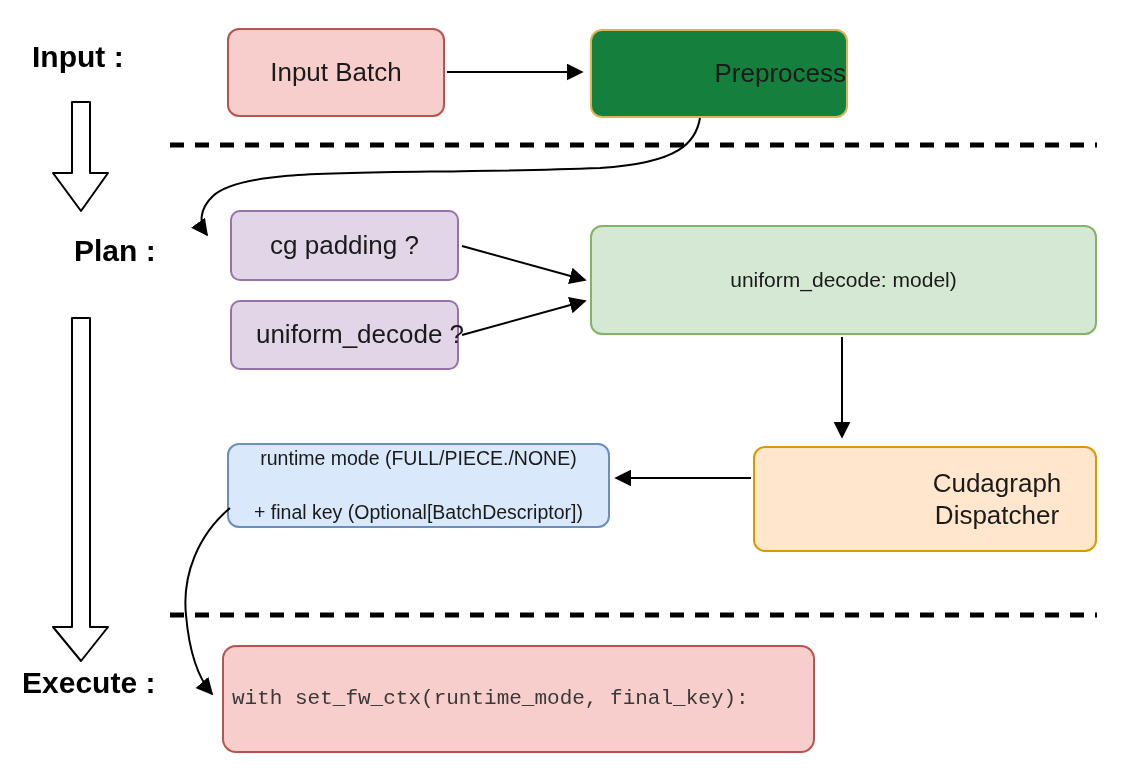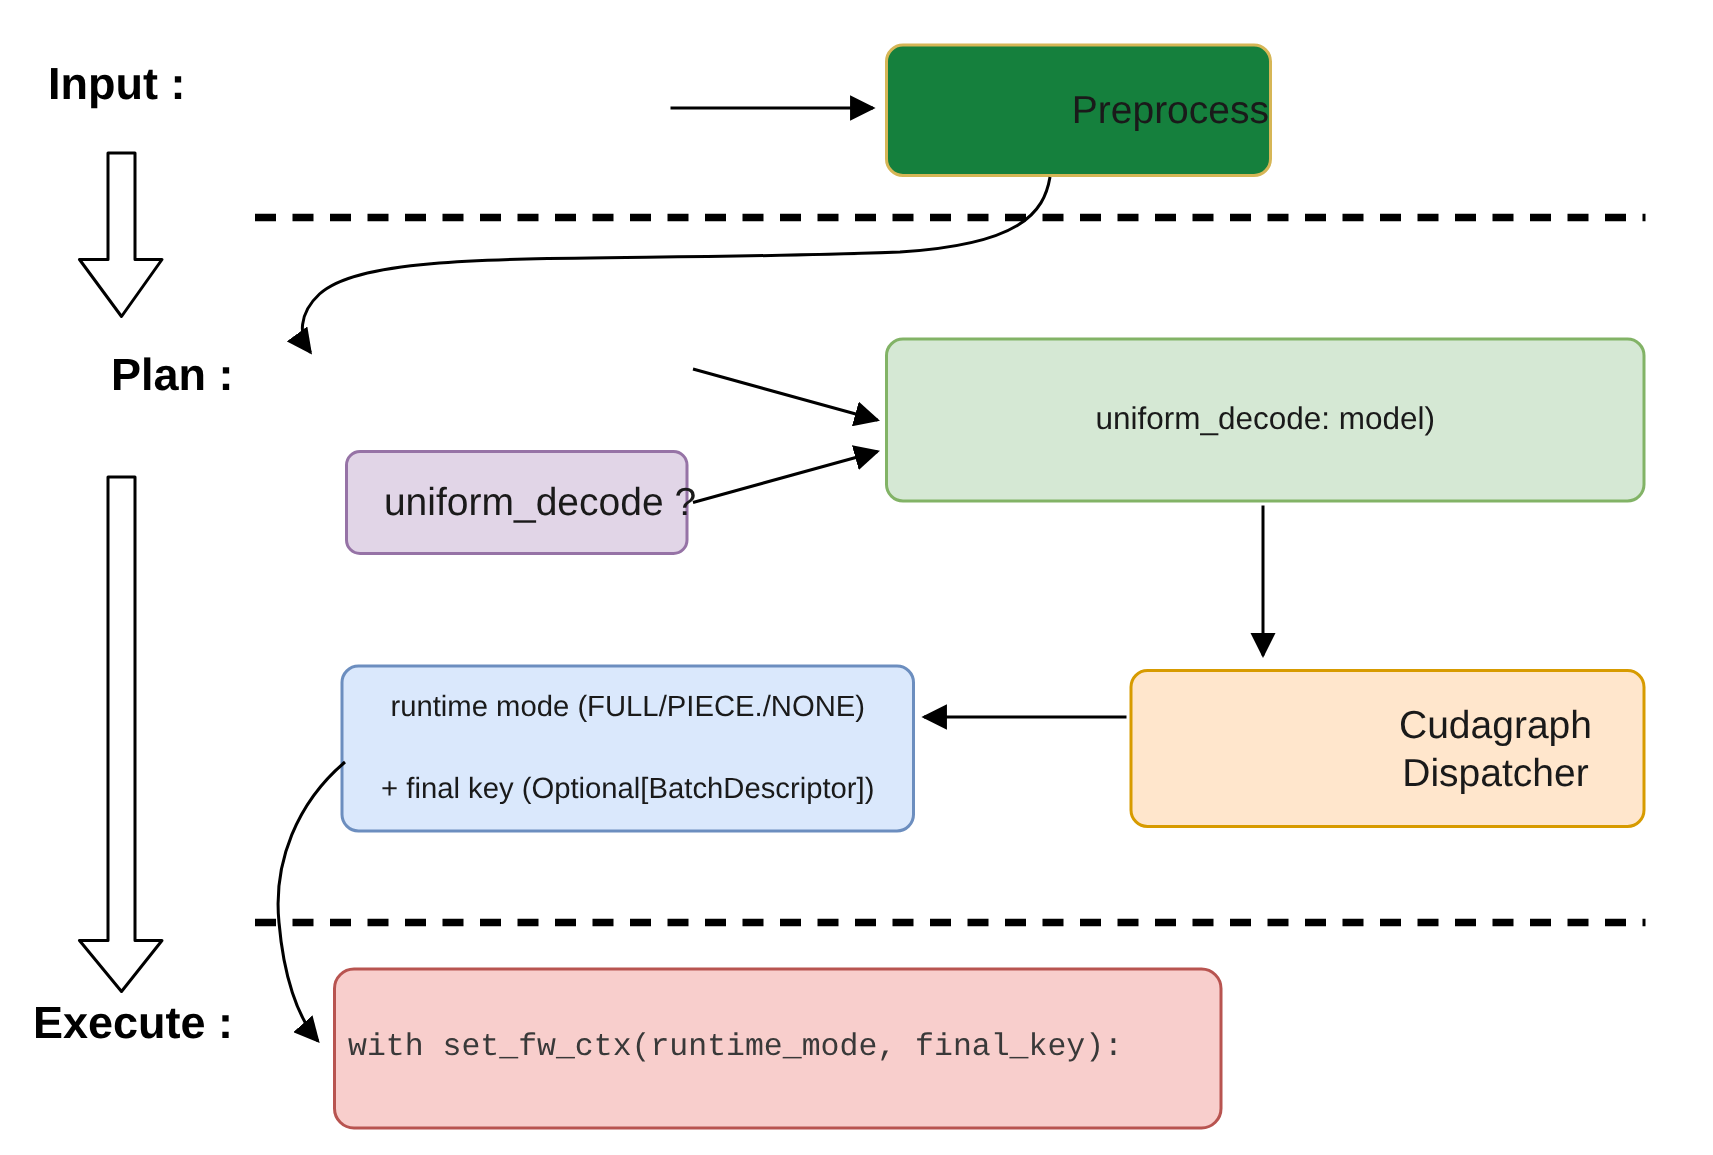--- a/index.html
+++ b/index.html
@@ -29,46 +29,52 @@
     justify-content:center;
     text-align:center;
     line-height:1.3;
   }
   .node .ln{white-space:nowrap;}
   .n-input-batch{left:227px;top:28px;width:218px;height:89px;background:#F8CECC;border-color:#B85450;font-size:26px;}
   .n-preprocess{left:590px;top:29px;width:258px;height:89px;background:#15803d;border-color:#D6B656;font-size:26px;align-items:flex-end;}
   .n-cg-padding{left:230px;top:210px;width:229px;height:71px;background:#E1D5E7;border-color:#9673A6;font-size:26px;border-radius:10px;}
   .n-uniform-decode{left:230px;top:300px;width:229px;height:70px;background:#E1D5E7;border-color:#9673A6;font-size:26px;border-radius:10px;padding-left:31px;}
   .n-init-key{left:590px;top:225px;width:507px;height:110px;background:#D5E8D4;border-color:#82B366;font-size:21px;line-height:1.42;}
-  .n-runtime{left:227px;top:443px;width:383px;height:112px;background:#DAE8FC;border-color:#6C8EBF;font-size:19.5px;line-height:1.4;gap:27px;}
+  .n-runtime{left:227px;top:443px;width:383px;height:85px;background:#DAE8FC;border-color:#6C8EBF;font-size:19.5px;line-height:1.4;gap:27px;}
   .n-cudagraph{left:753px;top:446px;width:344px;height:106px;background:#FFE6CC;border-color:#D79B00;font-size:26px;z-index:1;justify-content:center;}
   .n-cudagraph .label-wrap{position:absolute;right:18px;top:0;height:100%;width:160px;display:flex;align-items:center;justify-content:flex-end;text-align:center;line-height:1.25;}
   .n-dispatch{left:756px;top:441px;width:177px;height:76px;background:#FBD5BD;border-color:#D79B00;font-size:24px;z-index:2;}
   .n-code{left:222px;top:645px;width:593px;height:108px;background:#F8CECC;border-color:#B85450;border-radius:14px;align-items:flex-start;justify-content:center;}
   .n-code .code{
     font-family:"Liberation Mono","DejaVu Sans Mono",monospace;
     font-size:21px;line-height:1.25;color:#393939;
     white-space:pre;text-align:center;padding-left:8px;
   }
   svg.connectors{position:absolute;left:0;top:0;z-index:3;pointer-events:none;}
 </style>
 </head>
 <body>
 
 <div id="canvas">
 
   <div class="section-label" style="left:32px;top:40px;">Input :</div>
   <div class="section-label" style="left:42px;top:234px;margin-left:32px;">Plan :</div>
   <div class="section-label" style="left:22px;top:666px;">Execute :</div>
 
+  <div class="node n-input-batch">
+    <span class="ln">Input Batch</span>
+  </div>
 
   <div class="node n-preprocess">
     <span class="ln">Preprocess</span>
   </div>
 
+  <div class="node n-cg-padding">
+    <span class="ln">cg padding ?</span>
+  </div>
 
   <div class="node n-uniform-decode">
     <span class="ln">uniform_decode ?</span>
   </div>
 
   <div class="node n-init-key">
     <span class="ln">uniform_decode: model)</span>
   </div>
 
   <div class="node n-runtime">

